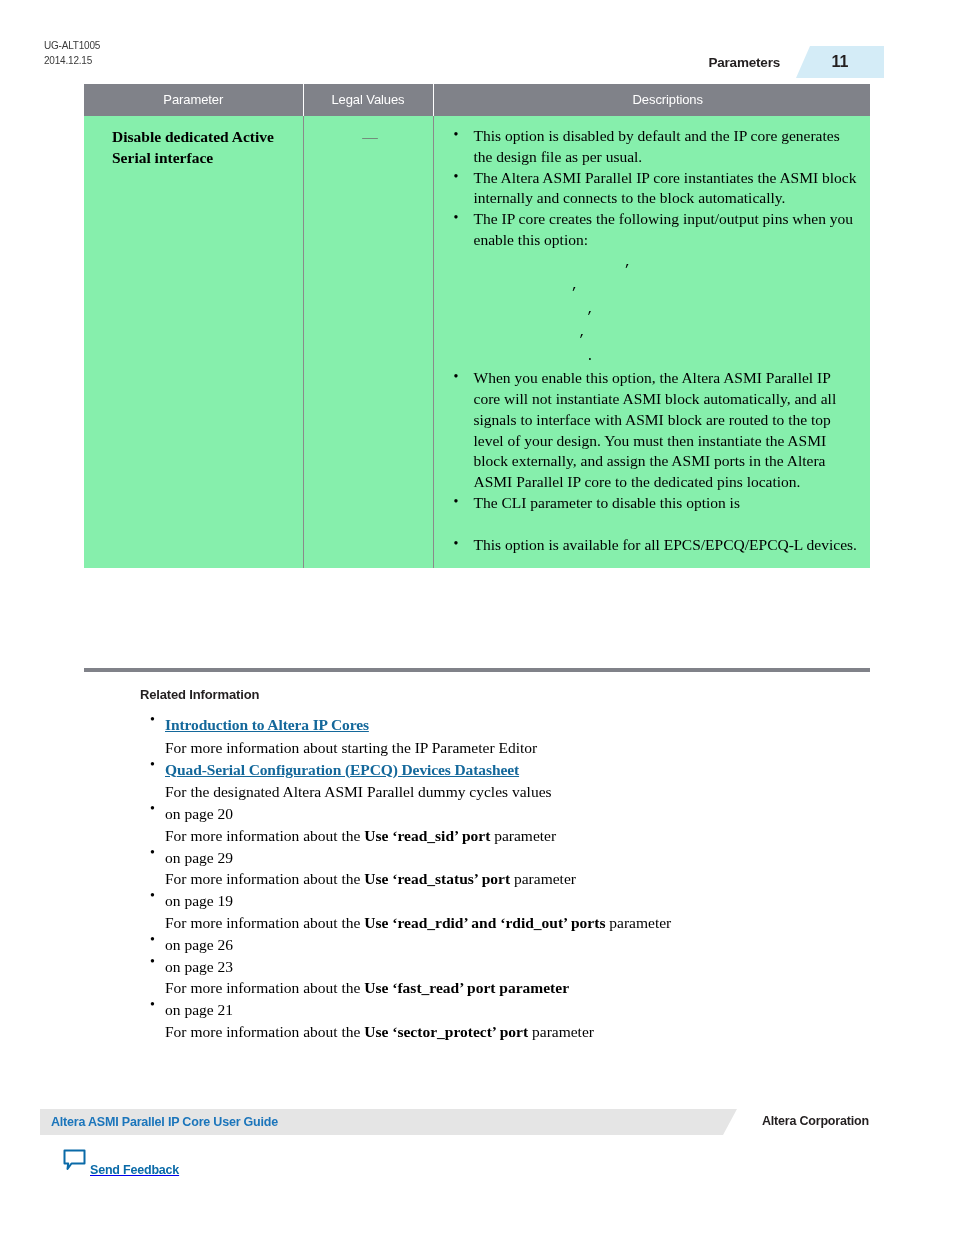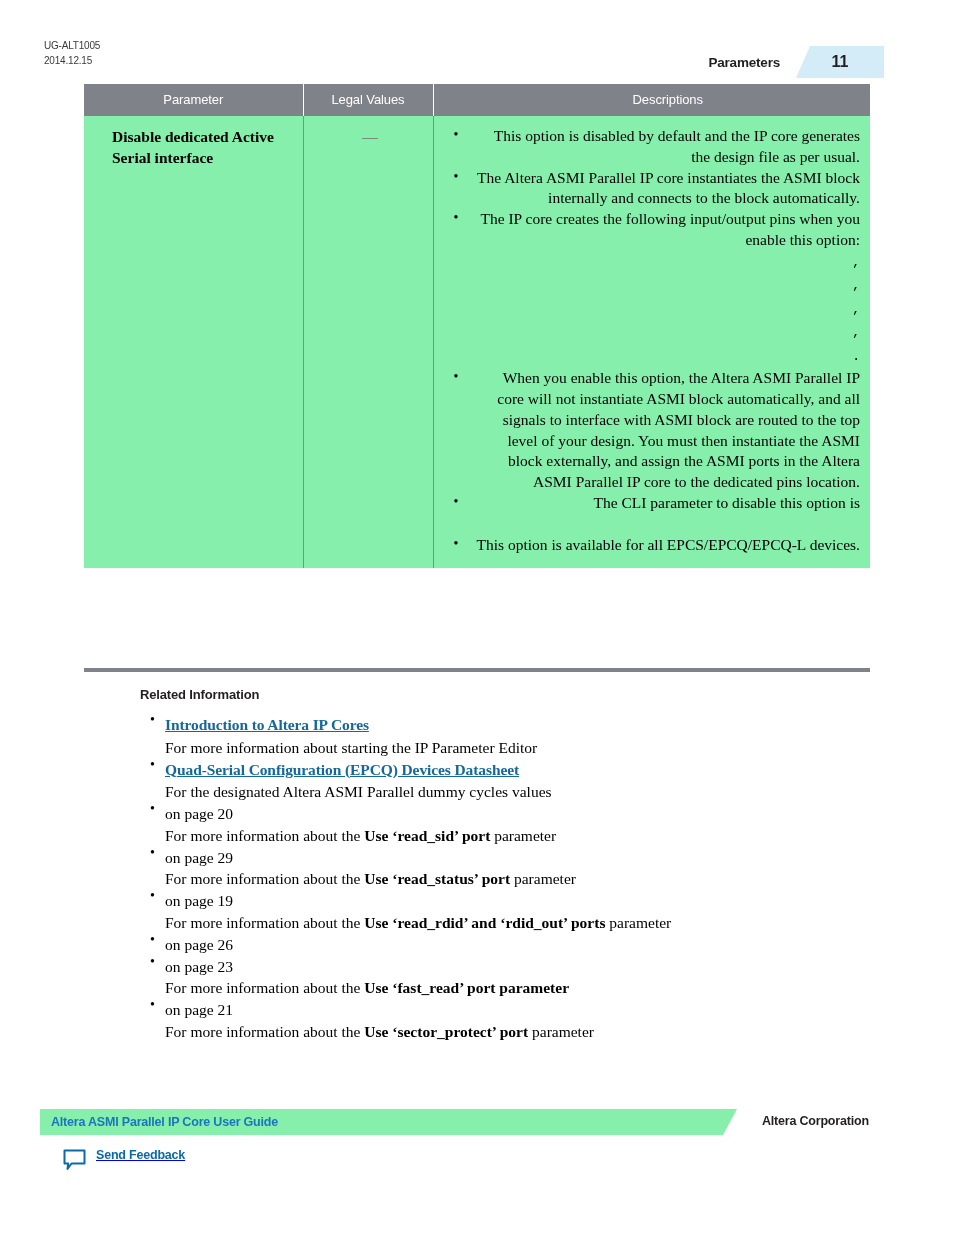--- a/index.html
+++ b/index.html
@@ -116,21 +116,20 @@
   }
   .cell-legal {
     text-align: center;
     padding-top: 11px !important;
     color: #6d6d6d;
     font-size: 16px;
   }
   .cell-desc {
     padding-left: 8px !important;
     padding-top: 10px !important;
-    text-align: right;
   }
 
   .table-bottom-rule {
     position: absolute;
     left: 84px;
     top: 668px;
     width: 786px;
     height: 4px;
     background: #808289;
   }
@@ -231,21 +230,21 @@
   }
   .ri-desc b { font-weight: bold; }
 
   
   .footer-bar {
     position: absolute;
     left: 40px;
     top: 1109px;
     width: 697px;
     height: 26px;
-    background: #86efac;
+    background: #e5e5e5;
     -webkit-clip-path: polygon(0 0, 100% 0, calc(100% - 14px) 100%, 0 100%);
     clip-path: polygon(0 0, 100% 0, calc(100% - 14px) 100%, 0 100%);
     display: flex;
     align-items: center;
   }
   .footer-guide {
     padding-left: 11px;
     font-family: "Liberation Sans", sans-serif;
     font-size: 12.5px;
     font-weight: bold;
@@ -262,22 +261,22 @@
     font-weight: bold;
     color: #231f20;
     letter-spacing: -0.2px;
     white-space: nowrap;
   }
   .feedback {
     position: absolute;
     left: 62px;
     top: 1148px;
     display: flex;
-    align-items: flex-start;
-    gap: 9px;
+    align-items: flex-end;
+    gap: 3px;
   }
   .feedback-label {
     font-family: "Liberation Sans", sans-serif;
     font-size: 12.5px;
     font-weight: bold;
     color: #0a6aa8;
     letter-spacing: -0.2px;
     white-space: nowrap;
   }
 </style>

